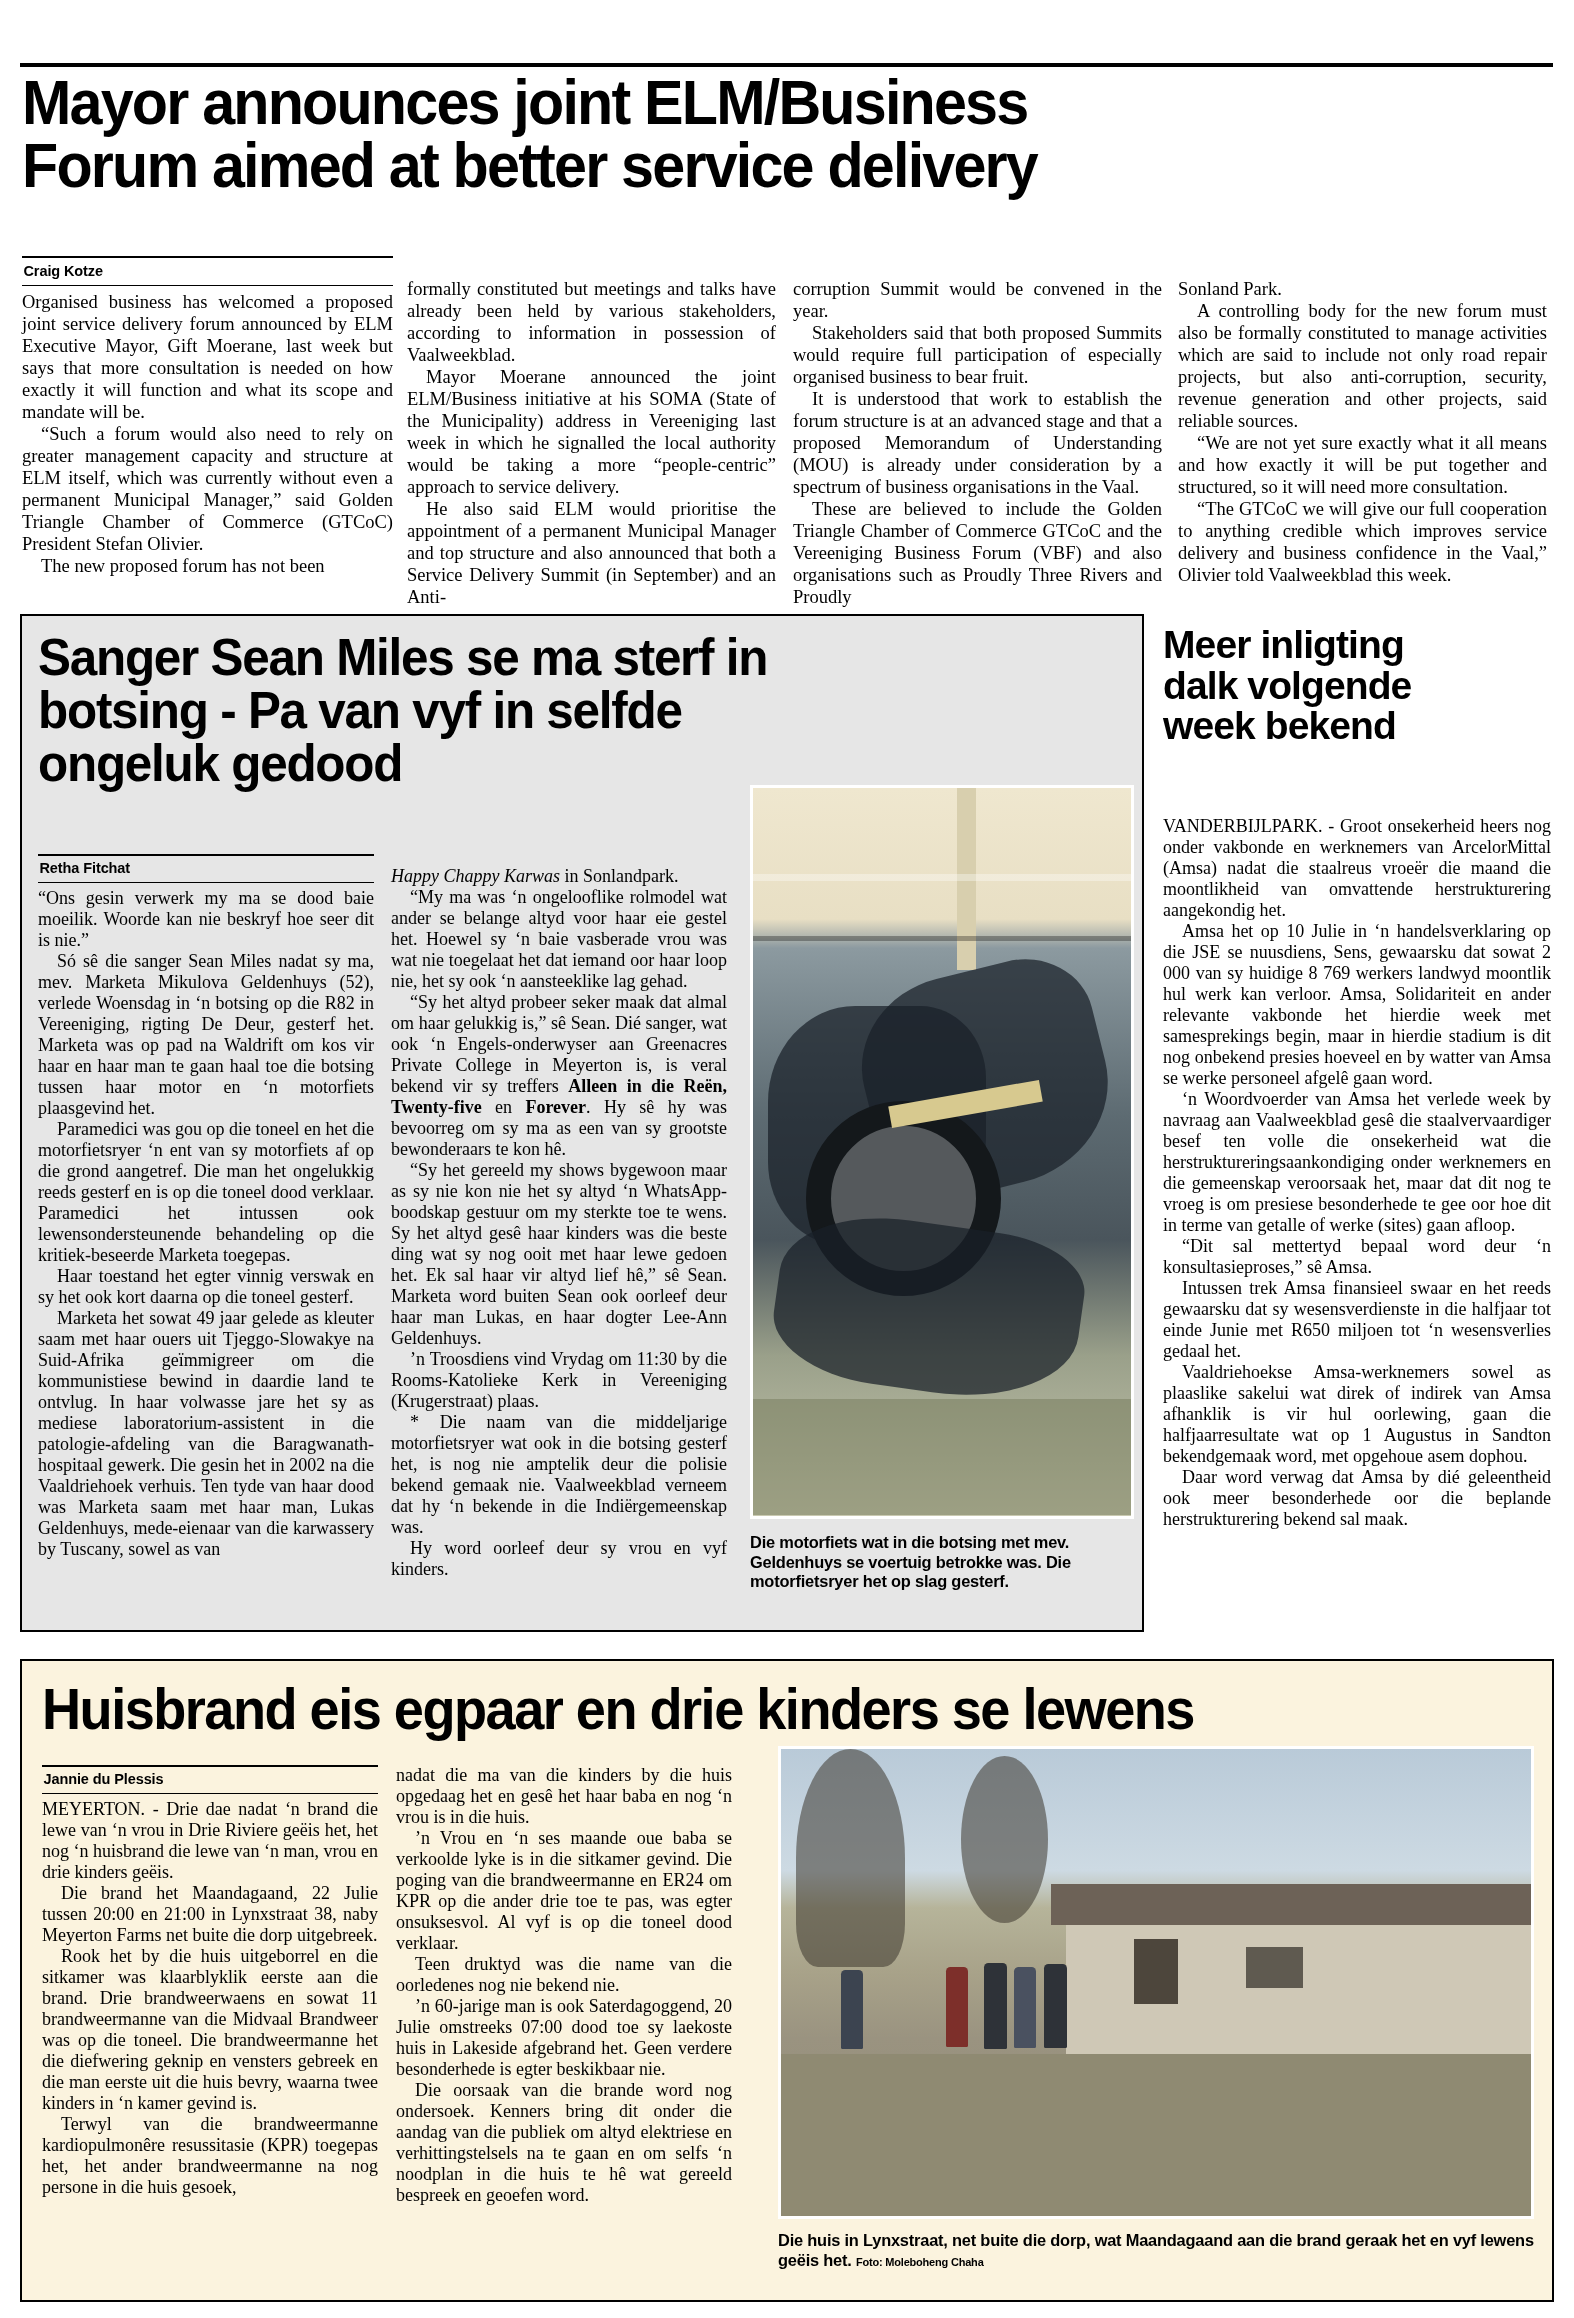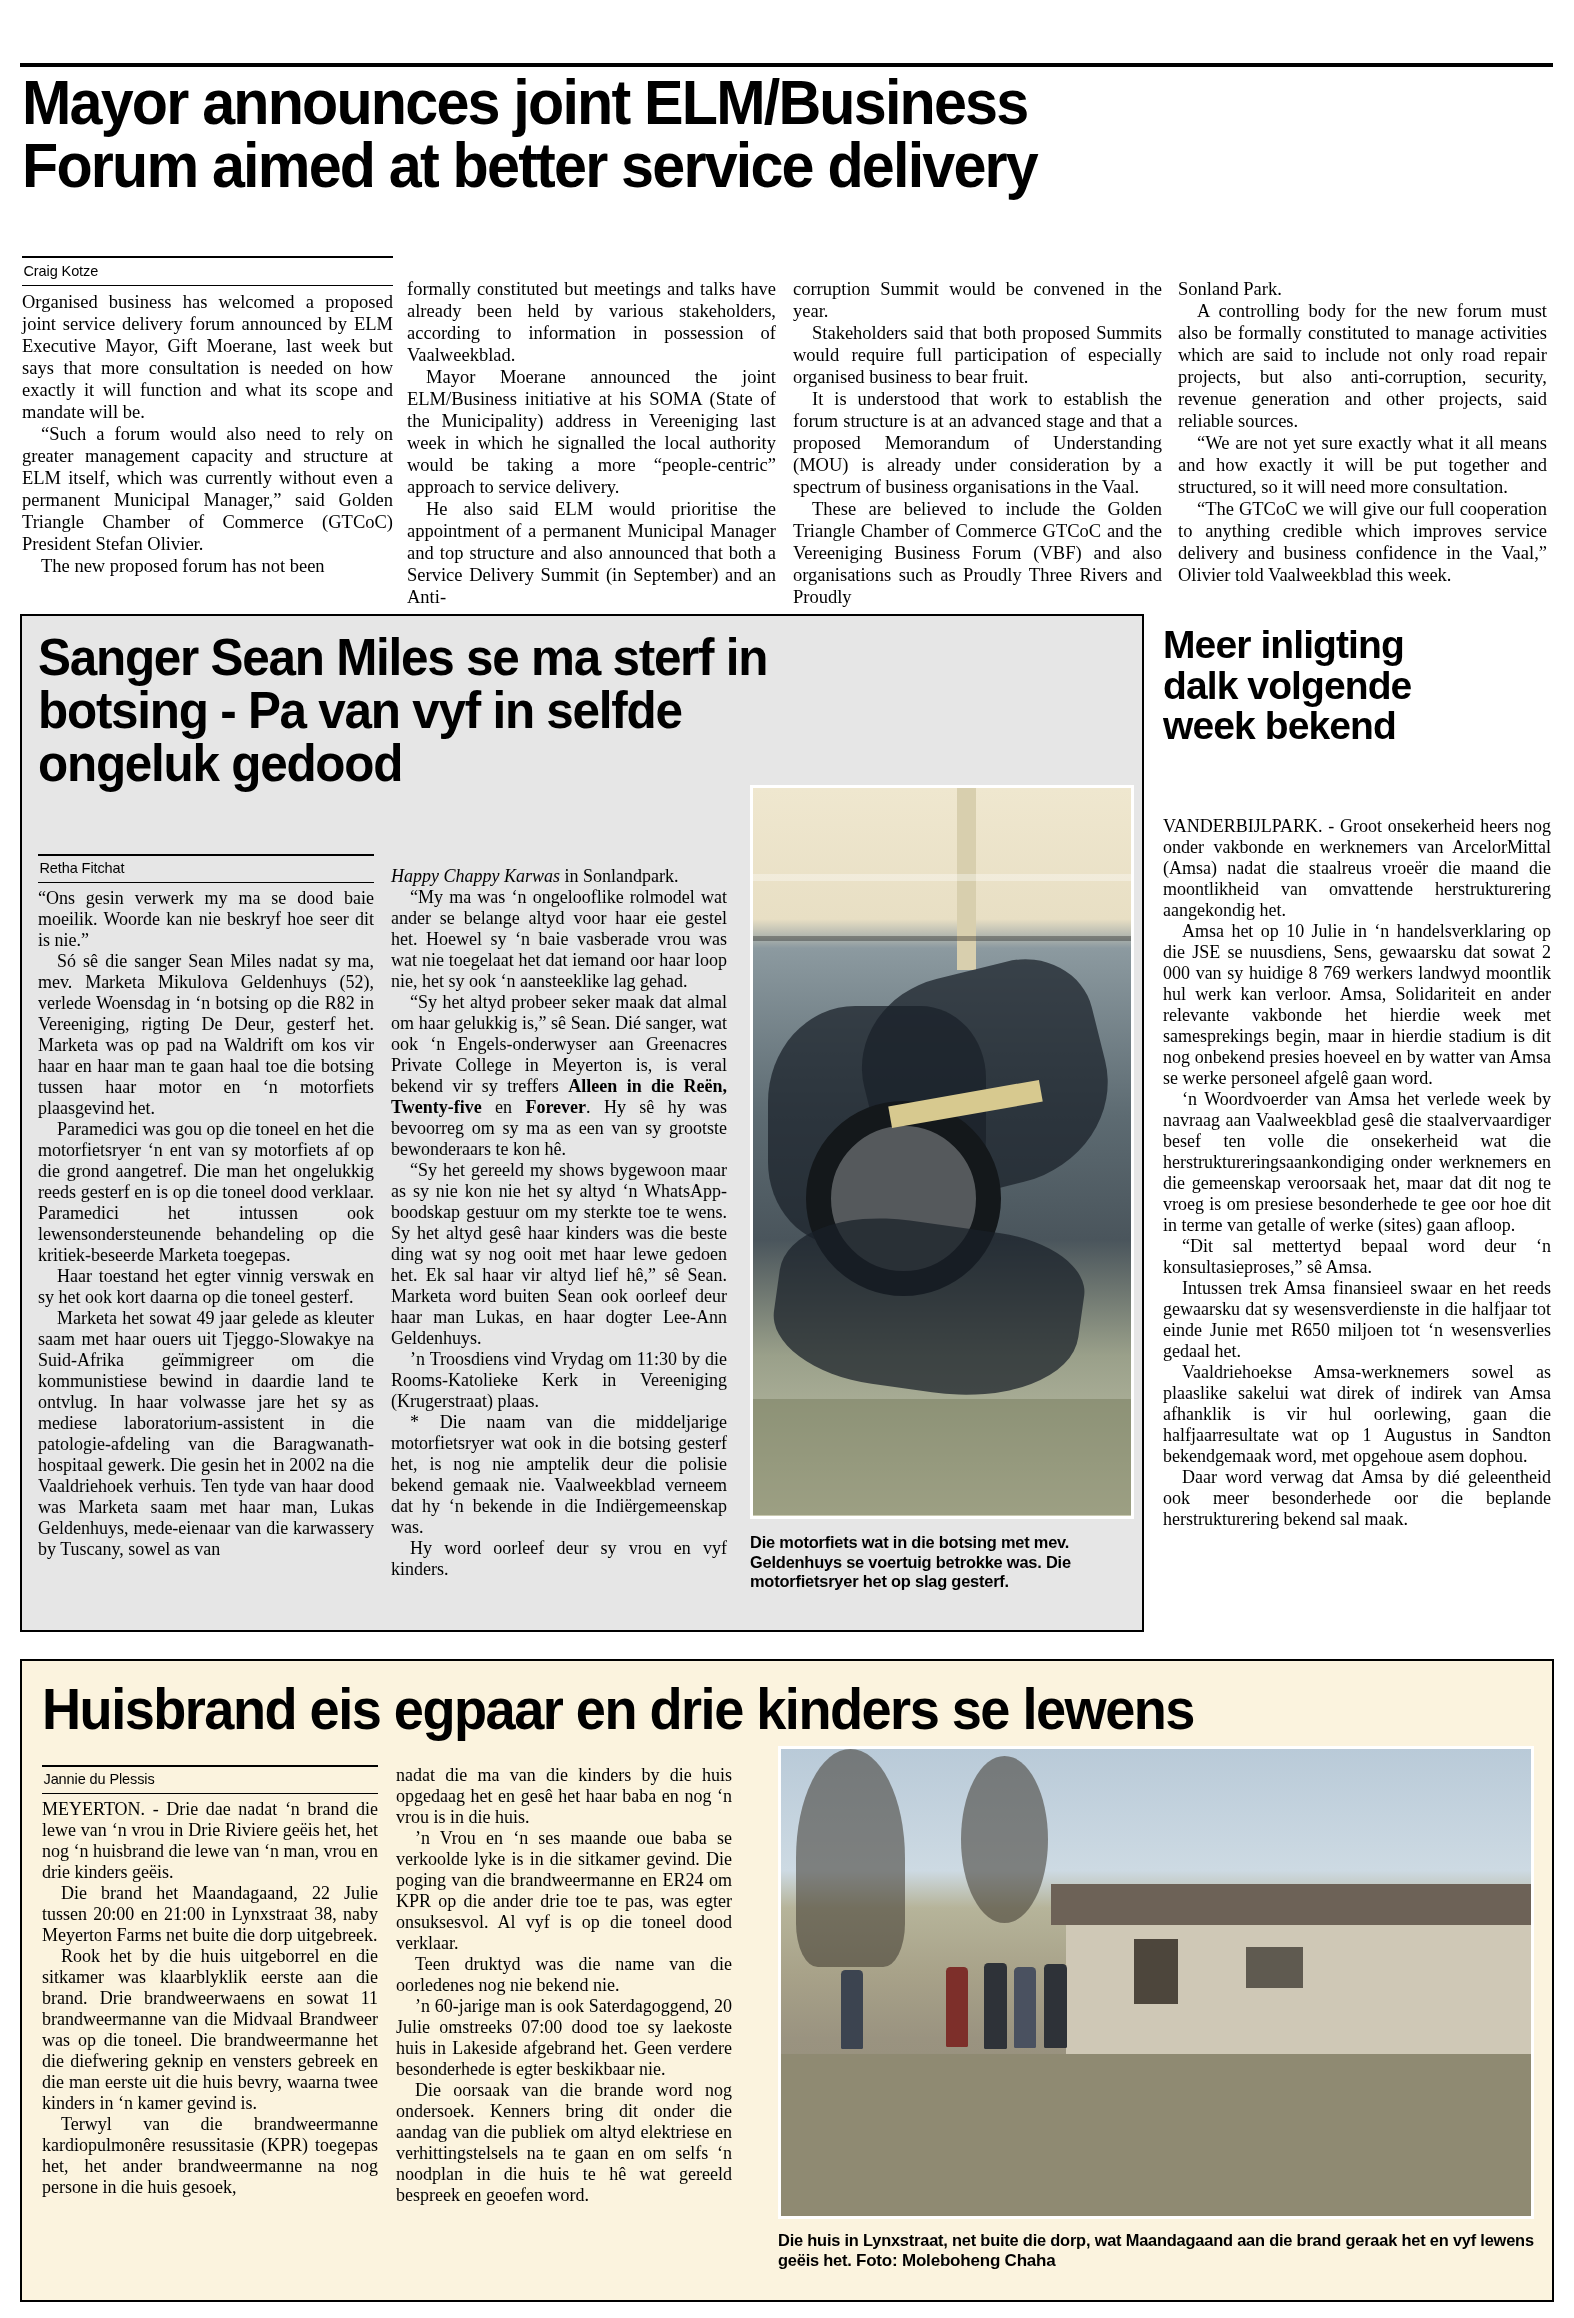--- a/index.html
+++ b/index.html
@@ -23,21 +23,21 @@
              font-weight:bold;font-size:51px;line-height:1;}
   .mh-rule{position:absolute;left:20.4px;top:63px;width:1533px;height:3.6px;background:#000;}
 
   
   .lead-head{position:absolute;left:22px;top:71px;width:1512px;
     font-family:"Liberation Sans",sans-serif;font-weight:bold;
     font-size:63px;line-height:1.0;letter-spacing:-1.9px;
     transform:scaleX(0.94);transform-origin:left top;}
   .lead-head div{white-space:nowrap;}
 
-  .byline{font-family:"Liberation Sans",sans-serif;font-weight:normal;font-size:14.5px;
+  .byline{font-family:"Liberation Sans",sans-serif;font-weight:bold;font-size:14.5px;
           border-top:2.2px solid #000;border-bottom:1.5px solid #000;
           padding:2.2px 0 2.9px 1.5px;margin:0 0 5.1px 0;letter-spacing:-0.1px;}
 
   .body-col{position:absolute;font-size:18.5px;line-height:22px;text-align:justify;
             font-family:"Liberation Serif",serif;}
   .body-col p{margin:0;text-indent:19px;}
   .body-col p.first{text-indent:0;}
 
   
   .lc1{left:22px;top:256px;width:371px;}
@@ -223,17 +223,17 @@
     <div class="hs-roof" style="left:47%;top:190px;width:44px;height:65px;background:#4d463c;"></div>
     <div class="hs-roof" style="left:62%;top:198px;width:57px;height:41px;background:#5f5a50;"></div>
     <div class="hs-fig" style="left:22%;top:218px;width:22px;height:80px;background:#7d2f2a;"></div>
     <div class="hs-fig" style="left:27%;top:214px;width:23px;height:86px;"></div>
     <div class="hs-fig" style="left:31%;top:218px;width:22px;height:81px;background:#4a5160;"></div>
     <div class="hs-fig" style="left:35%;top:215px;width:23px;height:84px;"></div>
     <div class="hs-fig" style="left:8%;top:221px;width:22px;height:79px;background:#3c4450;"></div>
     <div class="hs-grnd" style="left:0;top:305px;width:100%;height:167px;"></div>
   </div>
   <div class="cap cap-house">
-    <span>Die huis in Lynxstraat, net buite die dorp, wat Maandagaand aan die brand geraak het en vyf lewens geëis het. </span><span style="font-size:17px">Foto: Moleboheng Chaha</span>
+    <span>Die huis in Lynxstraat, net buite die dorp, wat Maandagaand aan die brand geraak het en vyf lewens geëis het. </span><span style="font-size:11px">Foto: Moleboheng Chaha</span>
   </div>
 
 </div>
 
 
 </body></html>

